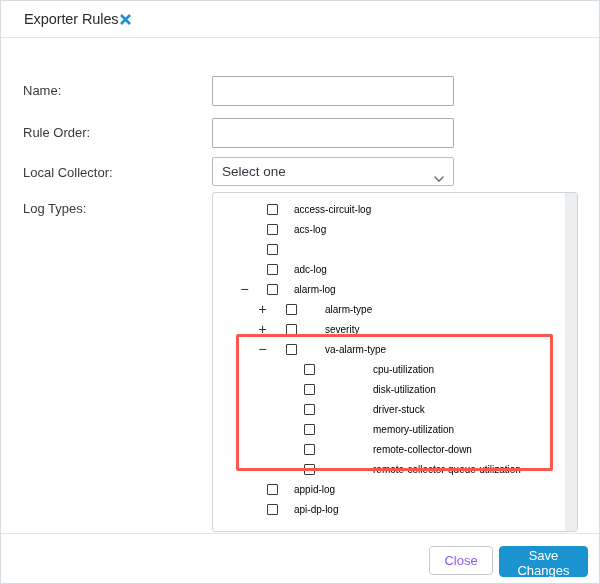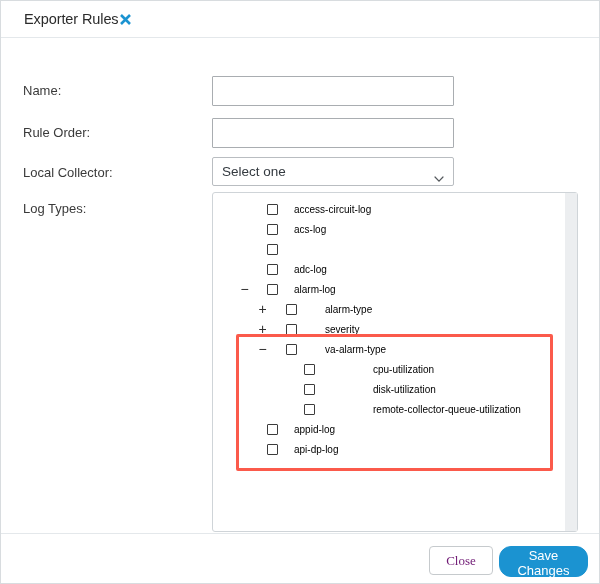--- a/index.html
+++ b/index.html
@@ -158,30 +158,30 @@
     width: 598px; height: 50px;
     background: #ffffff;
     border-top: 1px solid #e4e8eb;
   }
   #close-button {
     position: absolute; right: 106px; top: 12px;
     width: 64px; height: 29px;
     background: #ffffff;
     border: 1px solid #c6cacd;
     border-radius: 4px;
-    font-family: Liberation Serif, serif;
-    font-size: 13px; color: #701a75;
+    font-family: Liberation Sans, sans-serif;
+    font-size: 13px; color: #8b5cf6;
     cursor: pointer;
   }
   #save-button {
     position: absolute; right: 11px; top: 12px;
     width: 89px; height: 31px;
     background: #1b93d1;
     border: 1px solid #1b93d1;
-    border-radius: 12px;
+    border-radius: 4px;
     font-family: "Liberation Sans", sans-serif;
     font-size: 13px; color: #ffffff;
     cursor: pointer;
   }
 </style>
 </head>
 <body>
 
 <div id="page">
 
@@ -259,20 +259,35 @@
           <span class="tree-label">cpu-utilization</span>
         </div>
         <div class="tree-row d2" style="top: 0px;">
           <span class="toggle"></span>
           <span class="cb"></span>
           <span class="tree-label">disk-utilization</span>
         </div>
         <div class="tree-row d2" style="top: 0px;">
           <span class="toggle"></span>
           <span class="cb"></span>
+          <span class="tree-label">driver-stuck</span>
+        </div>
+        <div class="tree-row d2" style="top: 0px;">
+          <span class="toggle"></span>
+          <span class="cb"></span>
+          <span class="tree-label">memory-utilization</span>
+        </div>
+        <div class="tree-row d2" style="top: 0px;">
+          <span class="toggle"></span>
+          <span class="cb"></span>
+          <span class="tree-label">remote-collector-down</span>
+        </div>
+        <div class="tree-row d2" style="top: 0px;">
+          <span class="toggle"></span>
+          <span class="cb"></span>
           <span class="tree-label">remote-collector-queue-utilization</span>
         </div>
         <div class="tree-row d0" style="top: 0px;">
           <span class="toggle"></span>
           <span class="cb"></span>
           <span class="tree-label">appid-log</span>
         </div>
         <div class="tree-row d0" style="top: 0px;">
           <span class="toggle"></span>
           <span class="cb"></span>

